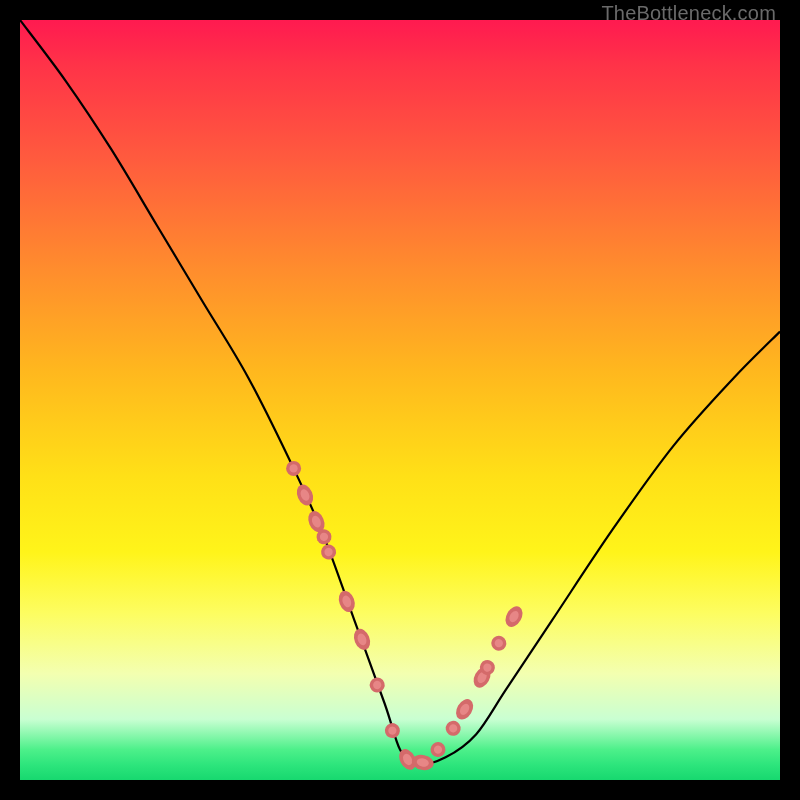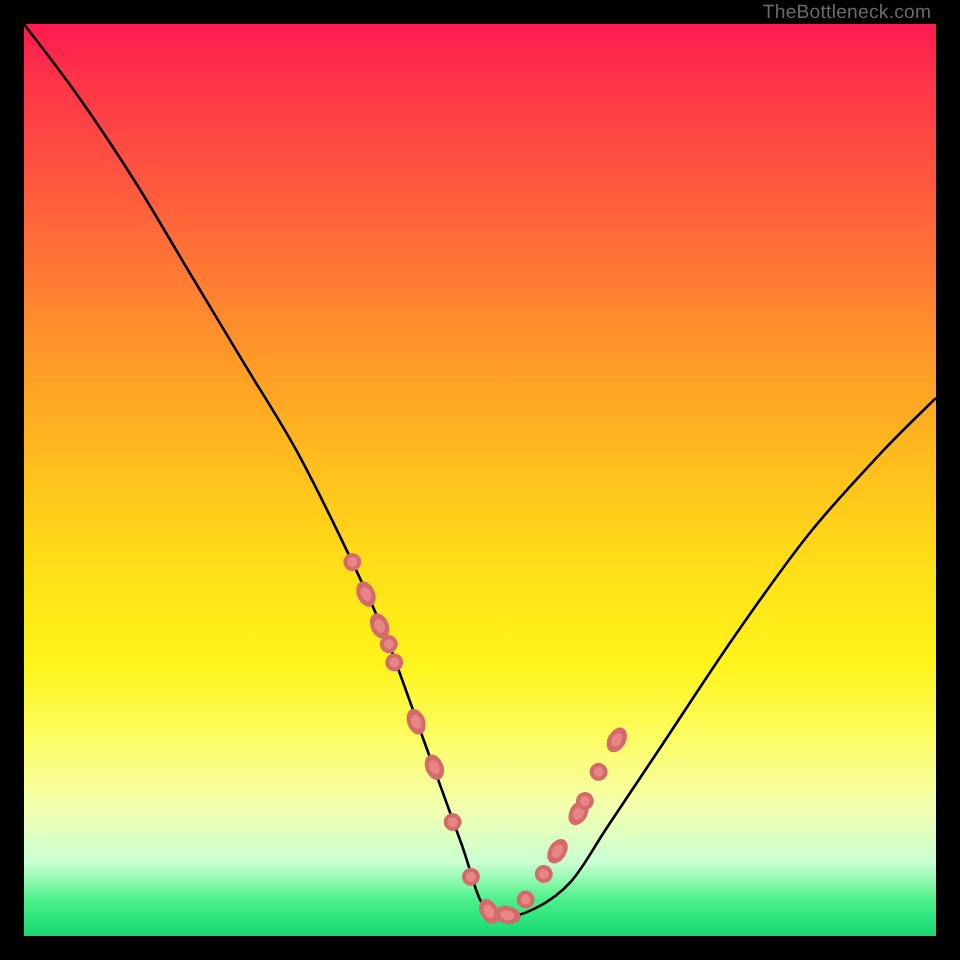--- a/index.html
+++ b/index.html
@@ -46,21 +46,21 @@
       #4df08a 96%,
       #2de57c 98%,
       #17d86f 100%
     );
   }
   .attrib {
     position: absolute;
     top: 2px;
     right: 24px;
     color: #6a6a6a;
-    font-size: 16px;
+    font-size: 20px;
     letter-spacing: 0.2px;
     font-weight: 500;
   }
   svg.curve {
     position: absolute;
     left: 0;
     top: 0;
     width: 760px;
     height: 760px;
   }

